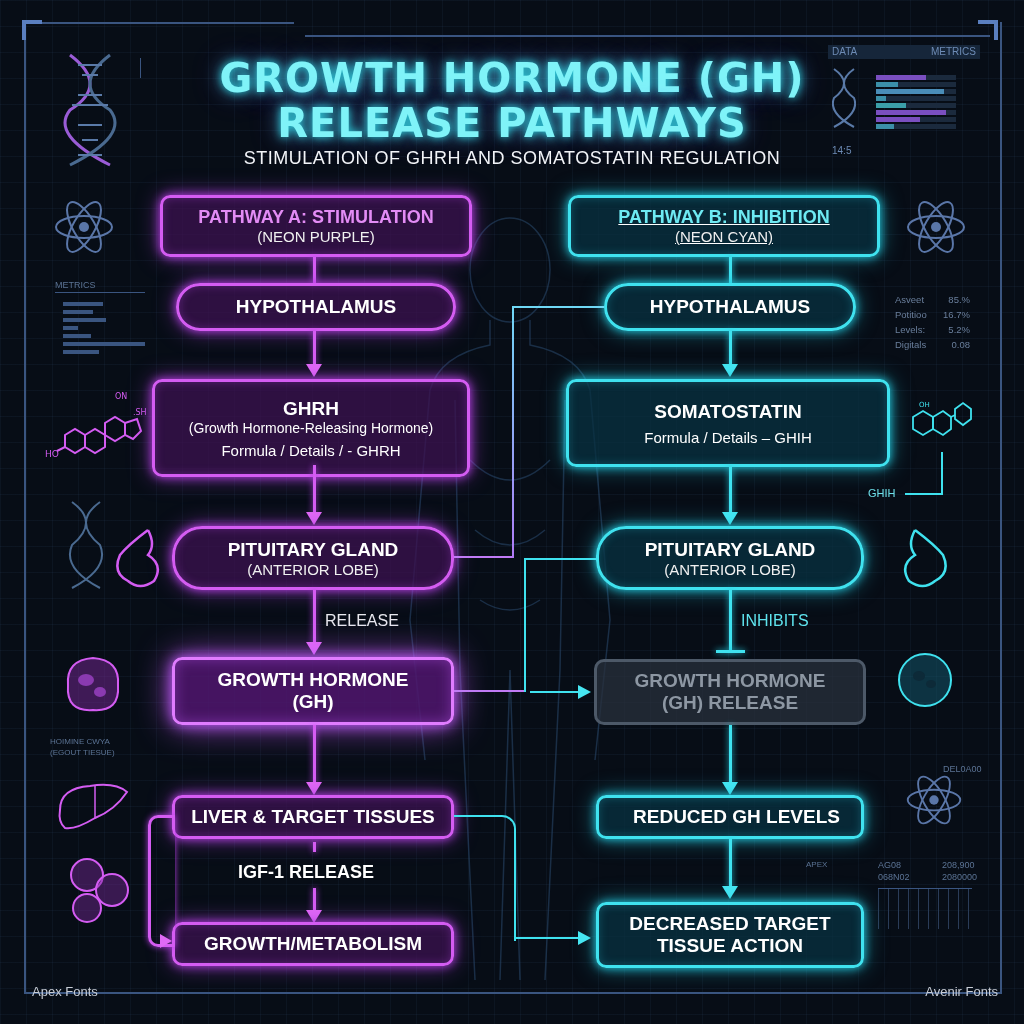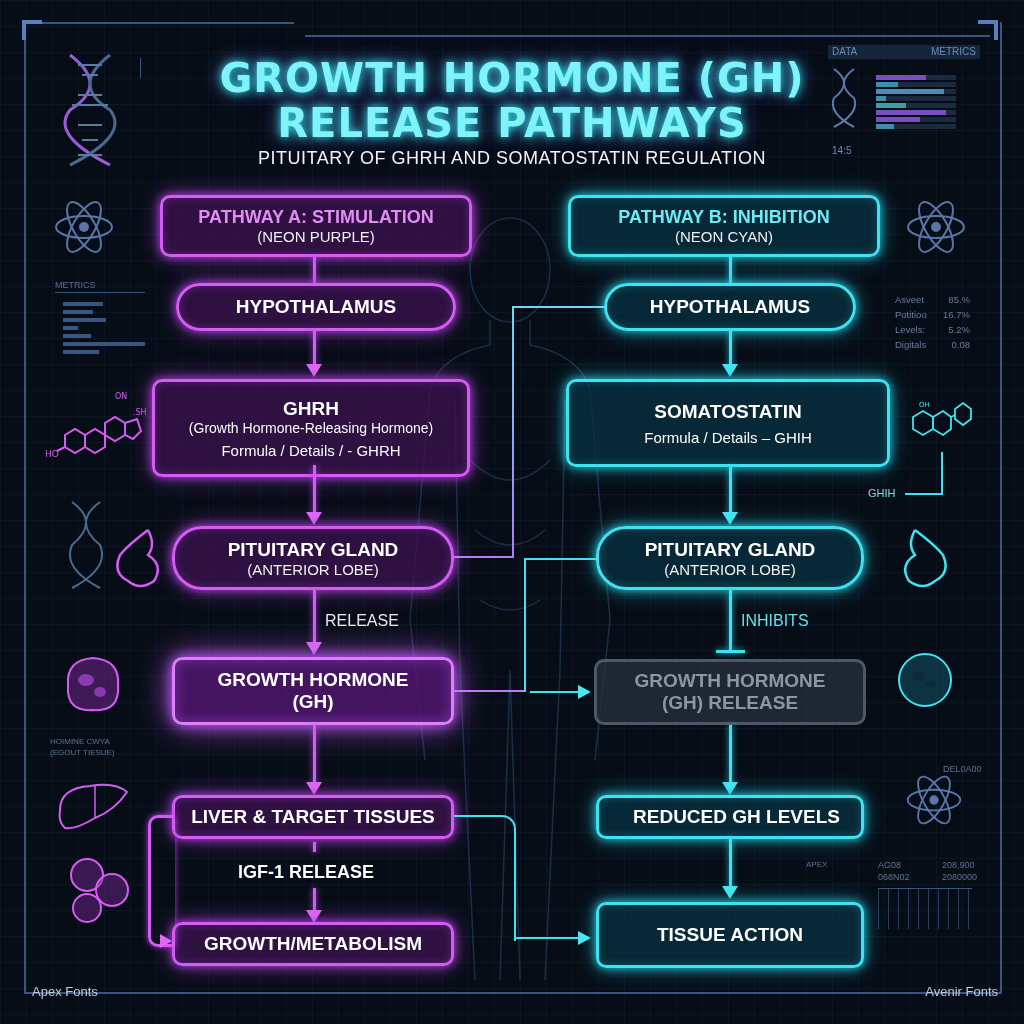--- a/index.html
+++ b/index.html
@@ -72,21 +72,21 @@
   <g fill="none" stroke="#2a4a6e" stroke-width="1.5" opacity="0.55">
     <ellipse cx="130" cy="70" rx="40" ry="52"></ellipse>
     <path d="M110 120 L110 145 Q60 155 50 190 L30 420 L45 560 M150 120 L150 145 Q200 155 210 190 L230 420 L215 560"></path>
     <path d="M75 200 L80 470 L95 780 M185 200 L180 470 L165 780 M130 470 L120 780 M130 470 L140 780"></path>
     <path d="M90 260 Q130 300 170 260 M95 330 Q130 360 165 330 M100 400 Q130 420 160 400"></path>
   </g>
 </svg>
 
 <div class="title title1">GROWTH HORMONE (GH)</div>
 <div class="title title2">RELEASE PATHWAYS</div>
-<div class="subtitle">PITUITARY OF GHRH AND SOMATOSTATIN REGULATION</div>
+<div class="subtitle">STIMULATION OF GHRH AND SOMATOSTATIN REGULATION</div>
 
 <svg class="abs" style="left:60px;top:50px;" width="60" height="120" viewBox="0 0 60 120">
   <path d="M10 5 Q50 35 10 60 Q-10 85 50 115" stroke="#9a5cd6" stroke-width="3" fill="none"></path>
   <path d="M50 5 Q10 35 50 60 Q70 85 10 115" stroke="#4a6a90" stroke-width="3" fill="none"></path>
   <g stroke="#5a7aa8" stroke-width="2">
       <line x1="18" y1="15" x2="42" y2="15"></line>
       <line x1="22" y1="25" x2="38" y2="25"></line>
       <line x1="18" y1="45" x2="42" y2="45"></line>
       <line x1="12" y1="55" x2="48" y2="55"></line>
       <line x1="18" y1="75" x2="42" y2="75"></line>
@@ -292,21 +292,21 @@
 <div class="vline vp" style="left:313px;top:888px;height:25px;"></div>
 <div class="arrow-p" style="left:306px;top:910px;"></div>
 
 <div class="node p" style="left:172px;top:922px;width:282px;height:44px;">
   <div class="h1">GROWTH/METABOLISM</div>
 </div>
 
 <div class="abs" style="left:148px;top:815px;width:24px;height:126px;border:3px solid #d45cf2;border-right:none;border-radius:10px 0 0 10px;box-shadow:0 0 6px #b23ee0;"></div>
 <div class="abs" style="left:160px;top:934px;width:0;height:0;border-top:7px solid transparent;border-bottom:7px solid transparent;border-left:12px solid #e06af5;"></div>
 
-<div class="node c" style="left:568px;top:195px;width:312px;height:62px;">
+<div class="node c" style="left:568px;top:195px;width:312px;height:62px;text-decoration:underline;">
   <div class="hdr-c">PATHWAY B: INHIBITION</div>
   <div class="sub-lbl">(NEON CYAN)</div>
 </div>
 <div class="vline vc" style="left:729px;top:257px;height:28px;"></div>
 
 <div class="node c pill" style="left:604px;top:283px;width:252px;height:48px;">
   <div class="h1">HYPOTHALAMUS</div>
 </div>
 <div class="vline vc" style="left:729px;top:331px;height:36px;"></div>
 <div class="arrow-c" style="left:722px;top:364px;"></div>
@@ -333,20 +333,21 @@
 <div class="vline vc" style="left:729px;top:725px;height:60px;"></div>
 <div class="arrow-c" style="left:722px;top:782px;"></div>
 
 <div class="node c" style="left:596px;top:795px;width:268px;height:44px;padding-left:13px;">
   <div class="h1">REDUCED GH LEVELS</div>
 </div>
 <div class="vline vc" style="left:729px;top:839px;height:50px;"></div>
 <div class="arrow-c" style="left:722px;top:886px;"></div>
 
 <div class="node c" style="left:596px;top:902px;width:268px;height:66px;">
+  <div class="h1">DECREASED TARGET</div>
   <div class="h1">TISSUE ACTION</div>
 </div>
 
 <div class="abs" style="left:454px;top:556px;width:60px;height:2px;background:#c07af5;"></div>
 <div class="abs" style="left:512px;top:306px;width:2px;height:252px;background:linear-gradient(#6fd8f5,#b07af5);border-radius:2px;"></div>
 <div class="abs" style="left:512px;top:306px;width:92px;height:2px;background:#6fd8f5;"></div>
 
 <div class="abs" style="left:454px;top:690px;width:72px;height:2px;background:#c07af5;"></div>
 <div class="abs" style="left:524px;top:558px;width:2px;height:134px;background:#3fe2ef;"></div>
 <div class="abs" style="left:524px;top:558px;width:72px;height:2px;background:#3fe2ef;"></div>

